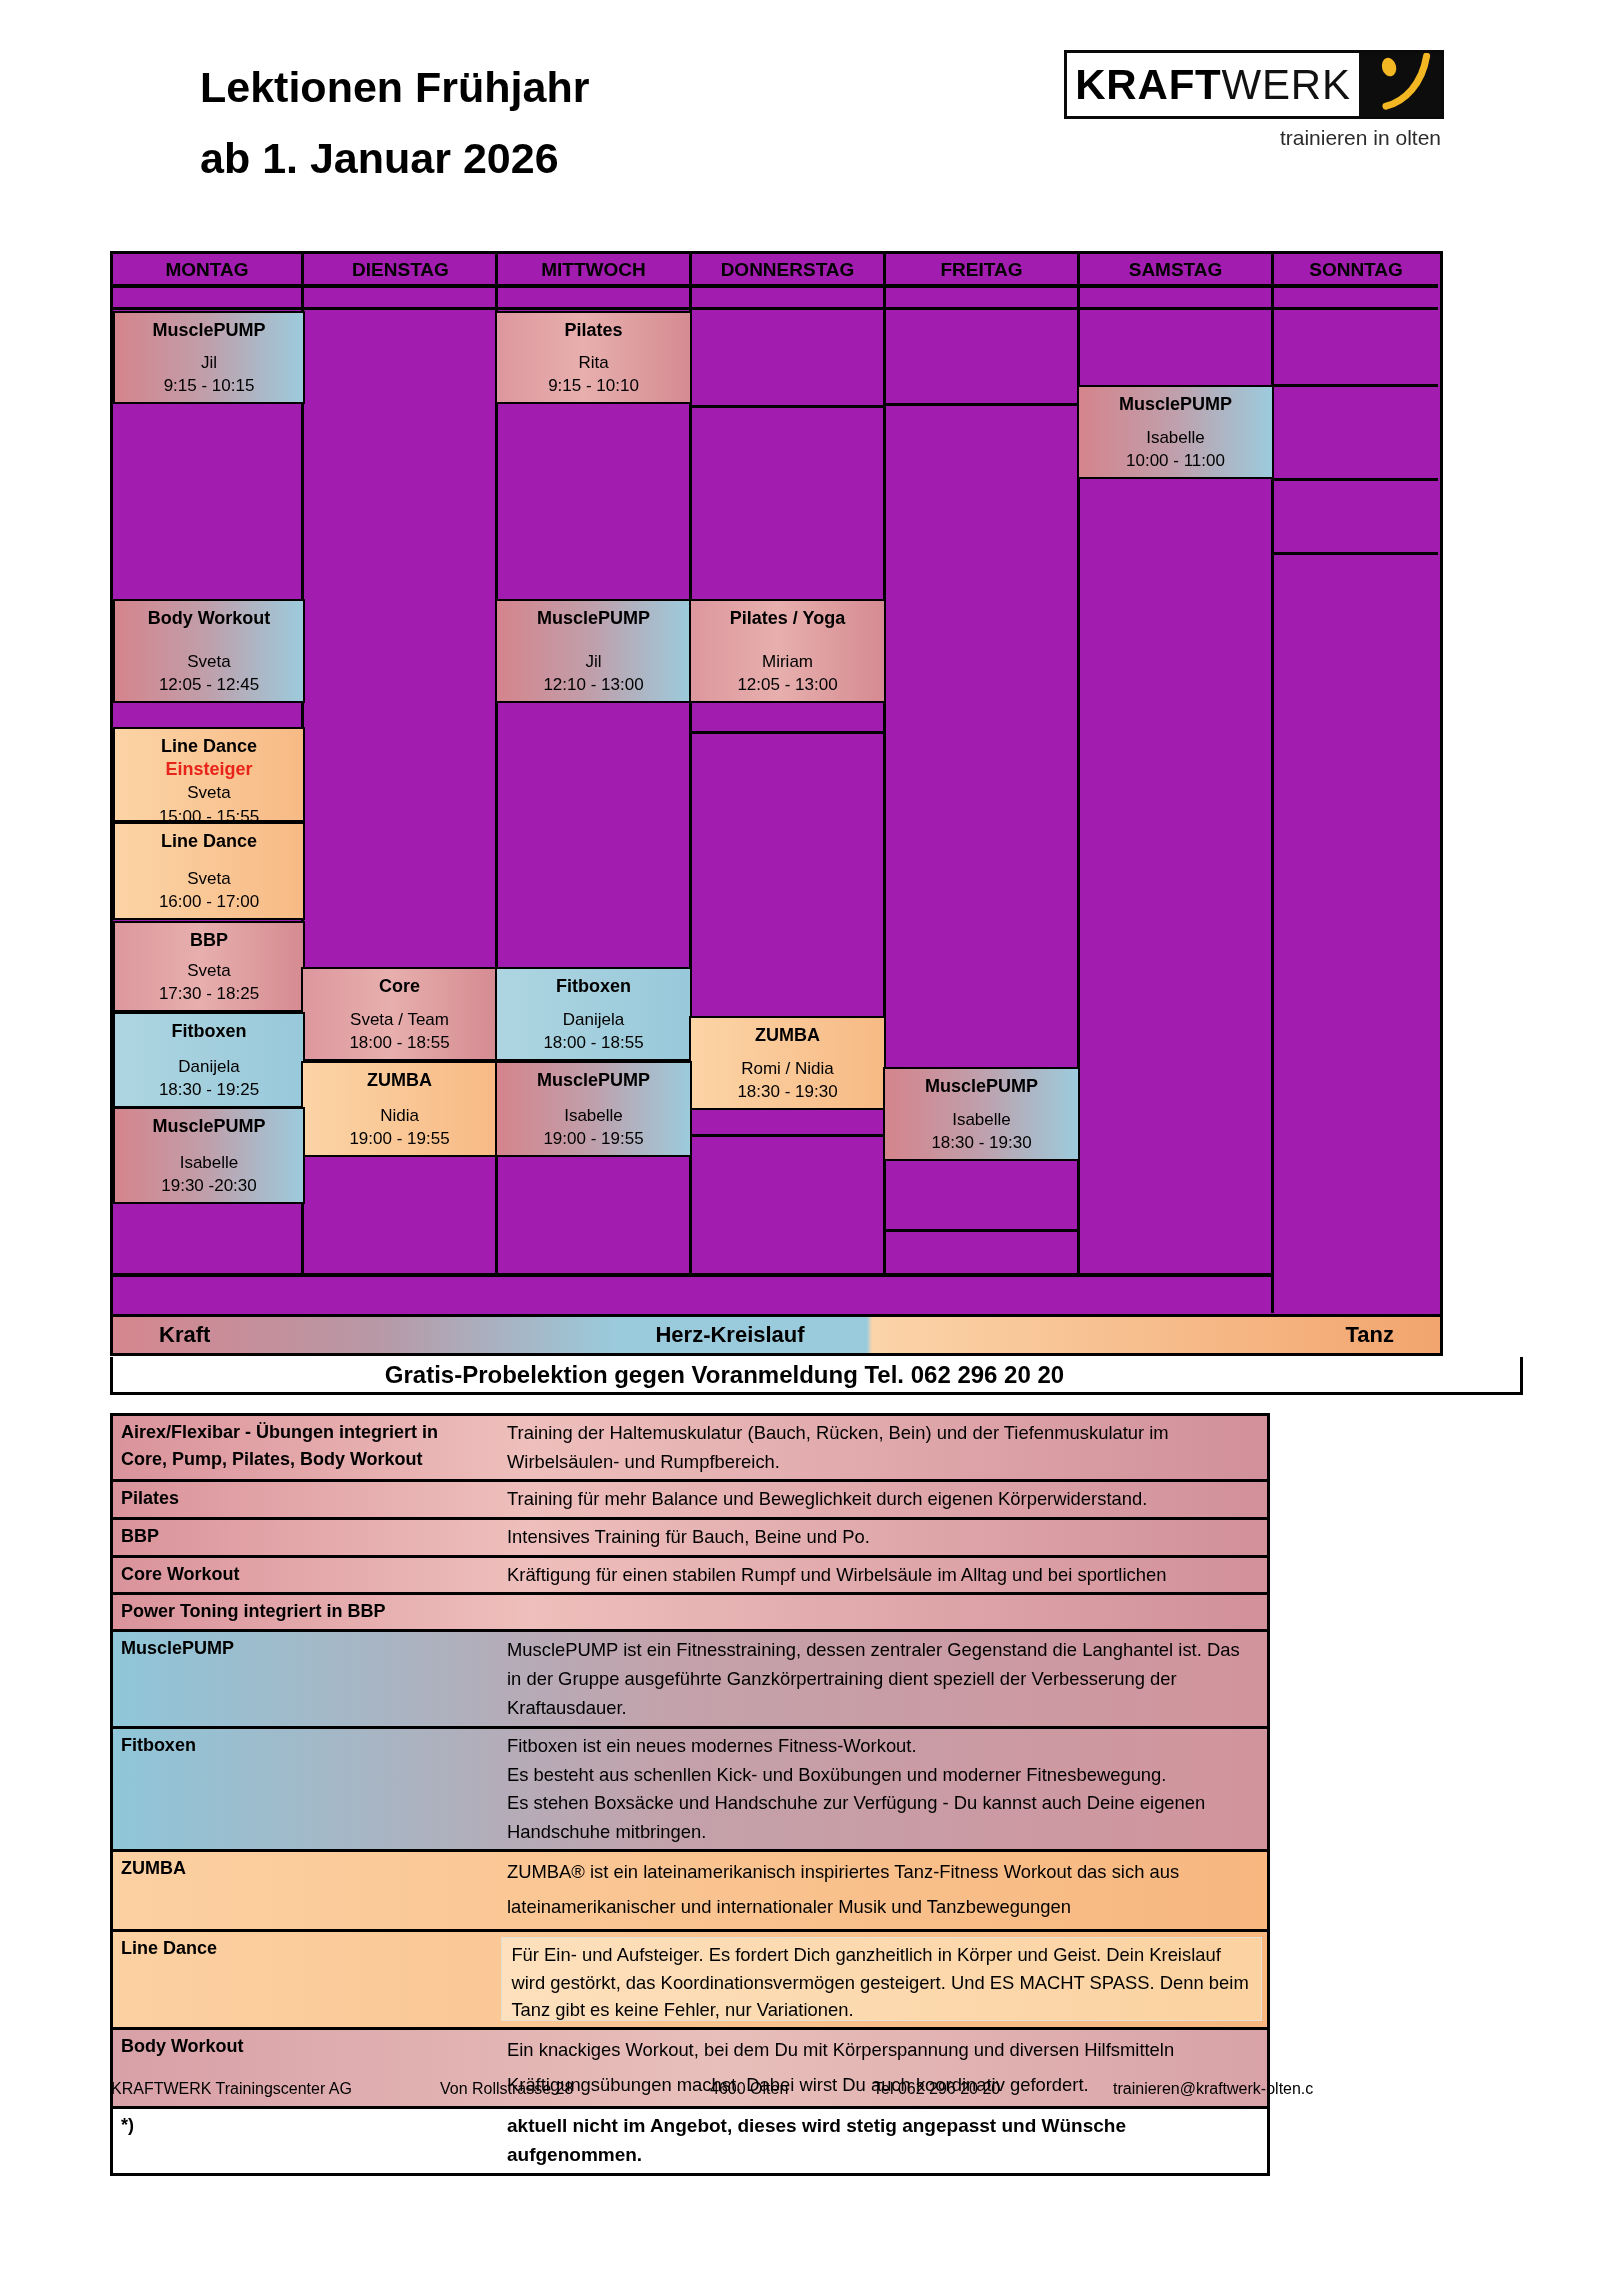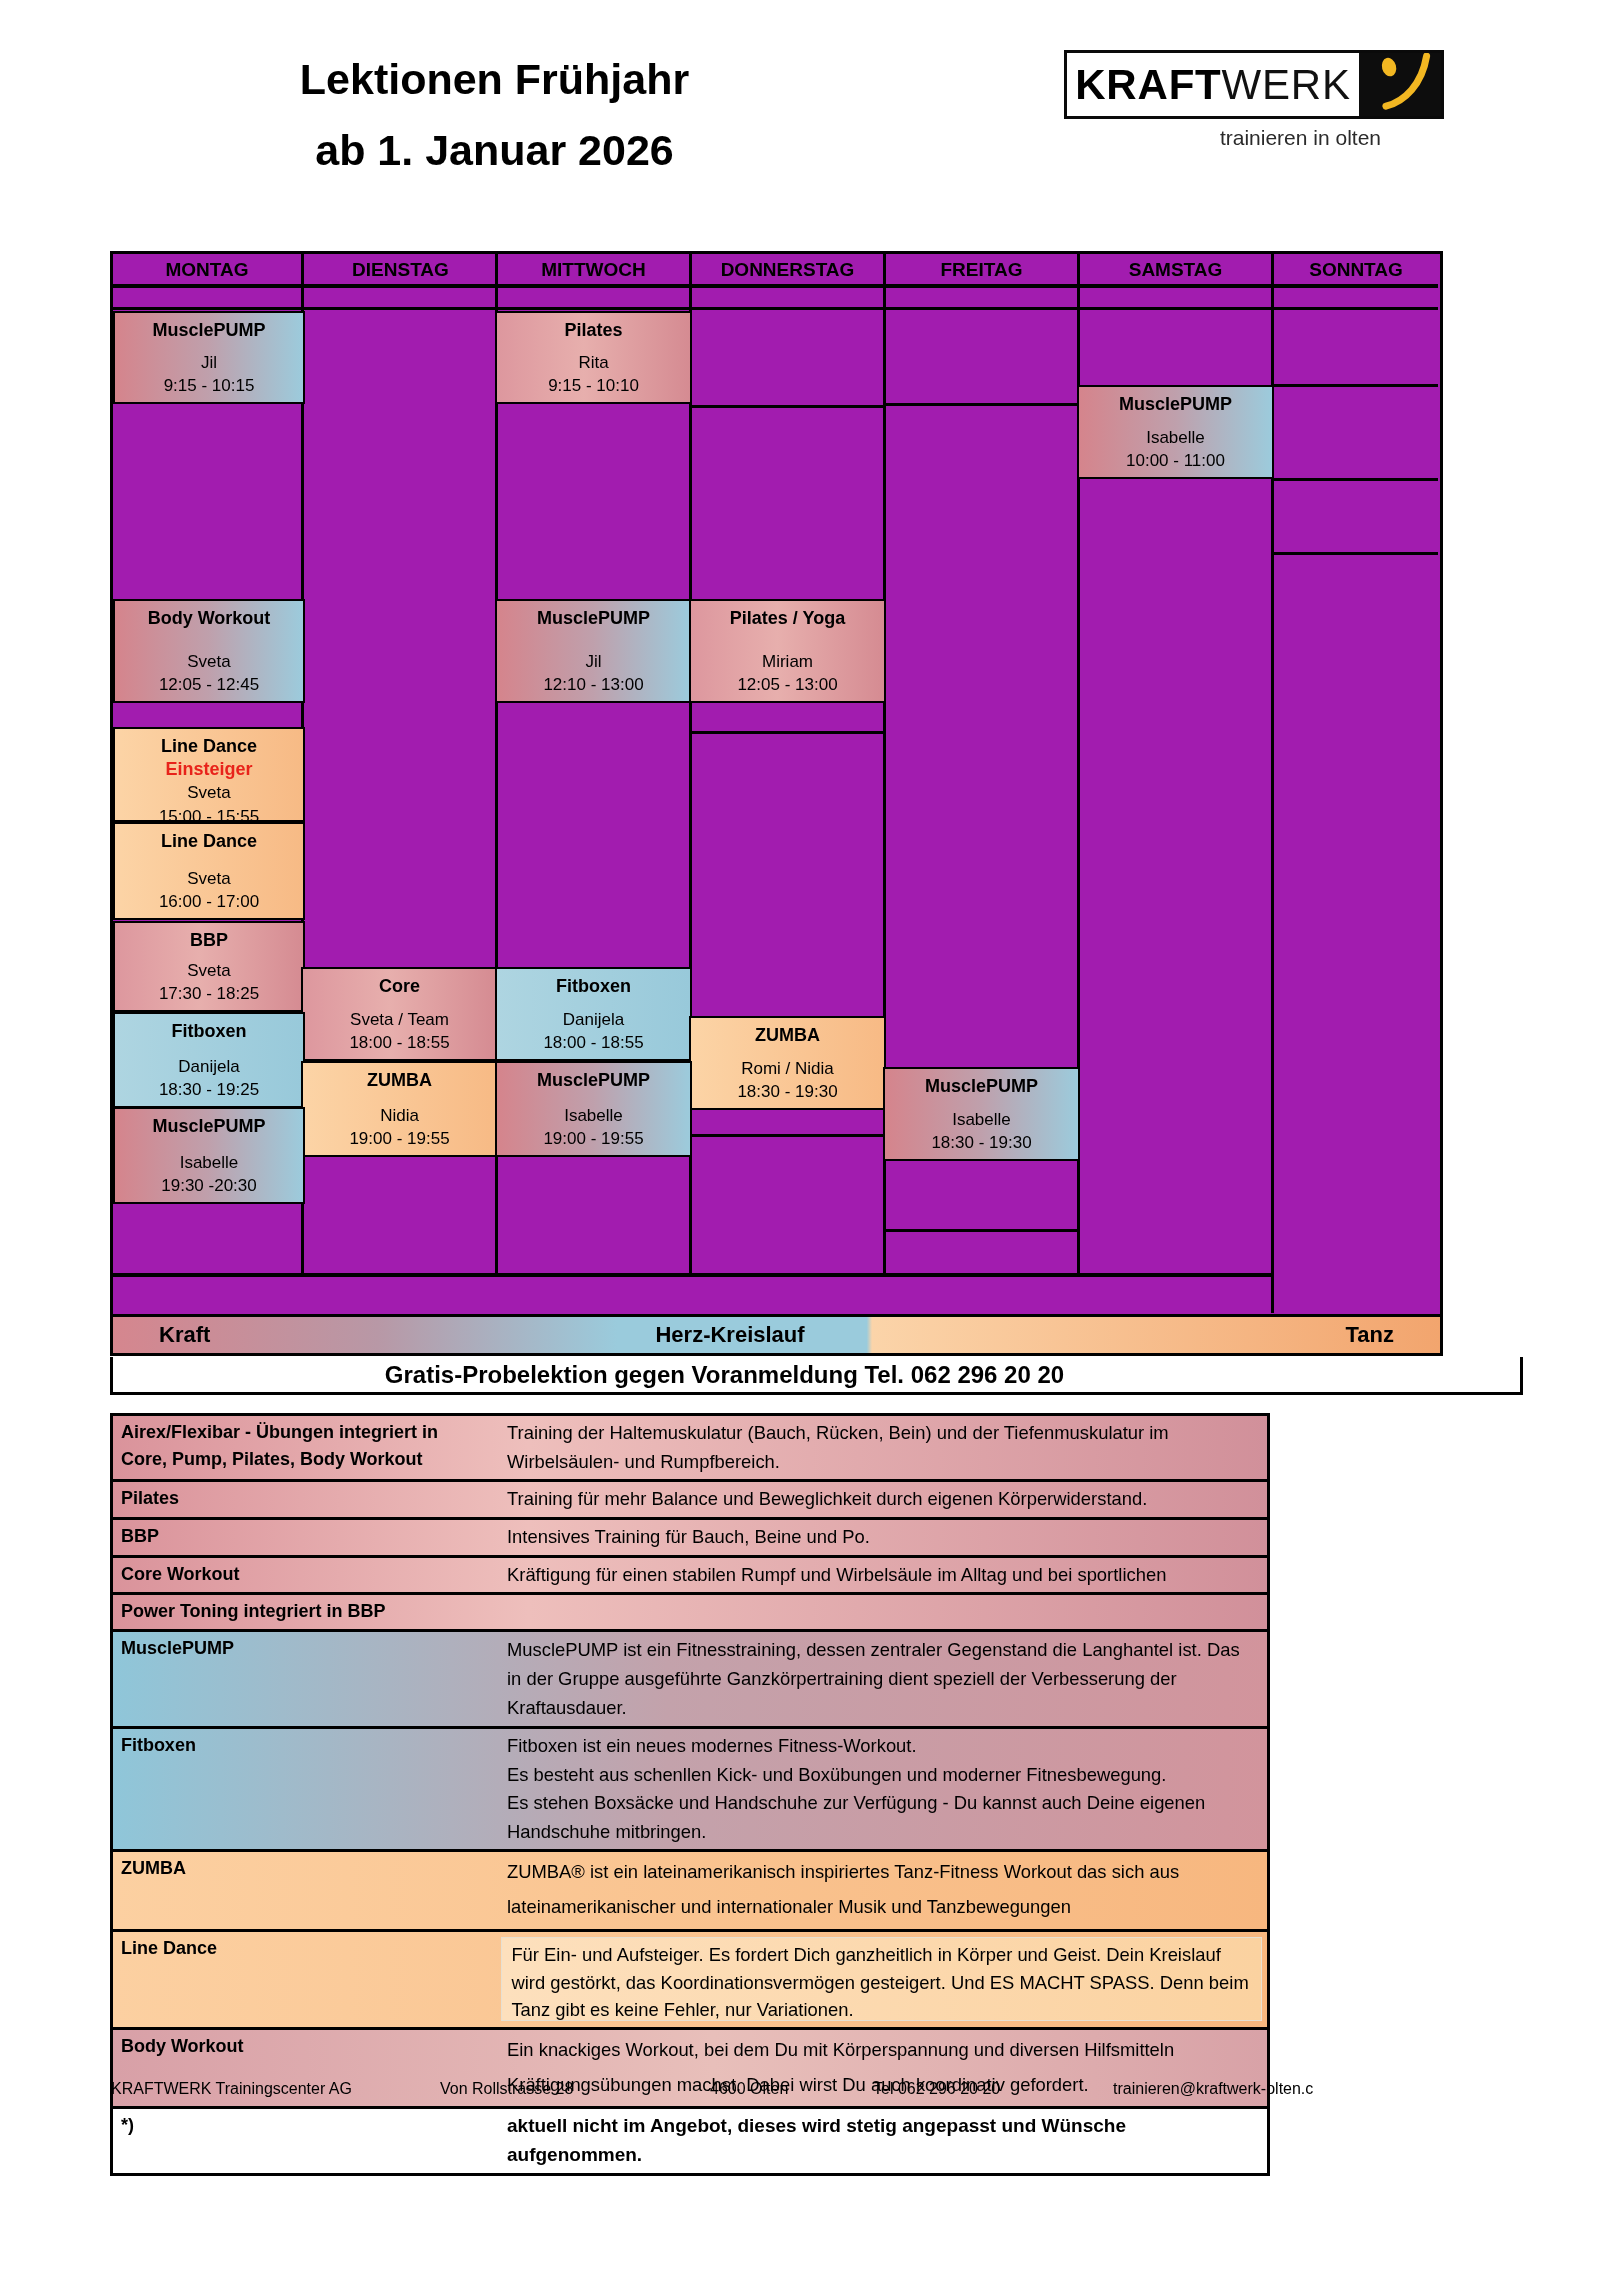--- a/index.html
+++ b/index.html
@@ -1,32 +1,32 @@
 <!DOCTYPE html>
 <html style="font-size:12.6px"><head>
 <meta charset="utf-8">
 <style>
   html,body{margin:0;padding:0;background:#e8e8e8;}
   #page{position:relative;width:1623px;height:2295px;background:#ffffff;
         font-family:"Liberation Sans",sans-serif;color:#000;overflow:hidden;margin:0 auto;}
 
   
-  .title{position:absolute;left:200px;top:44px;width:589px;text-align:center;
+  .title{position:absolute;left:200px;top:52px;width:589px;
          font-weight:bold;font-size:43px;line-height:71px;}
 
   
   .logo{position:absolute;left:1064px;top:50px;width:380px;height:69px;background:#fff;
         border:3.9px solid #0a0a0a;box-sizing:border-box;display:flex;}
   .logo-text{flex:1;display:flex;align-items:center;justify-content:center;
              font-size:42px;letter-spacing:0.8px;white-space:nowrap;}
   .logo-text .b{font-weight:bold;}
   .logo-text .w{font-weight:normal;color:#111;}
   .logo-mark{width:82px;background:#0d0d0d;position:relative;flex:none;}
   .logo-mark svg{position:absolute;left:0;top:0;}
-  .tagline{position:absolute;left:1004px;top:126px;width:377px;text-align:right;
+  .tagline{position:absolute;left:1064px;top:126px;width:377px;text-align:right;
            font-size:21px;color:#2b2b2b;}
 
   
   .sched{position:absolute;left:110px;top:251px;width:1333px;height:1063px;
          border:3.9px solid #000;border-bottom:none;box-sizing:border-box;background:#a21caf;}
   .vln{position:absolute;width:3.1px;background:#000;top:0;}
   .hl{position:absolute;background:#000;height:3.1px;}
   .dh{position:absolute;top:0;height:30px;line-height:31px;text-align:center;
       font-weight:bold;font-size:19px;}
   .blk{position:absolute;border:2.4px solid #000;box-sizing:border-box;

